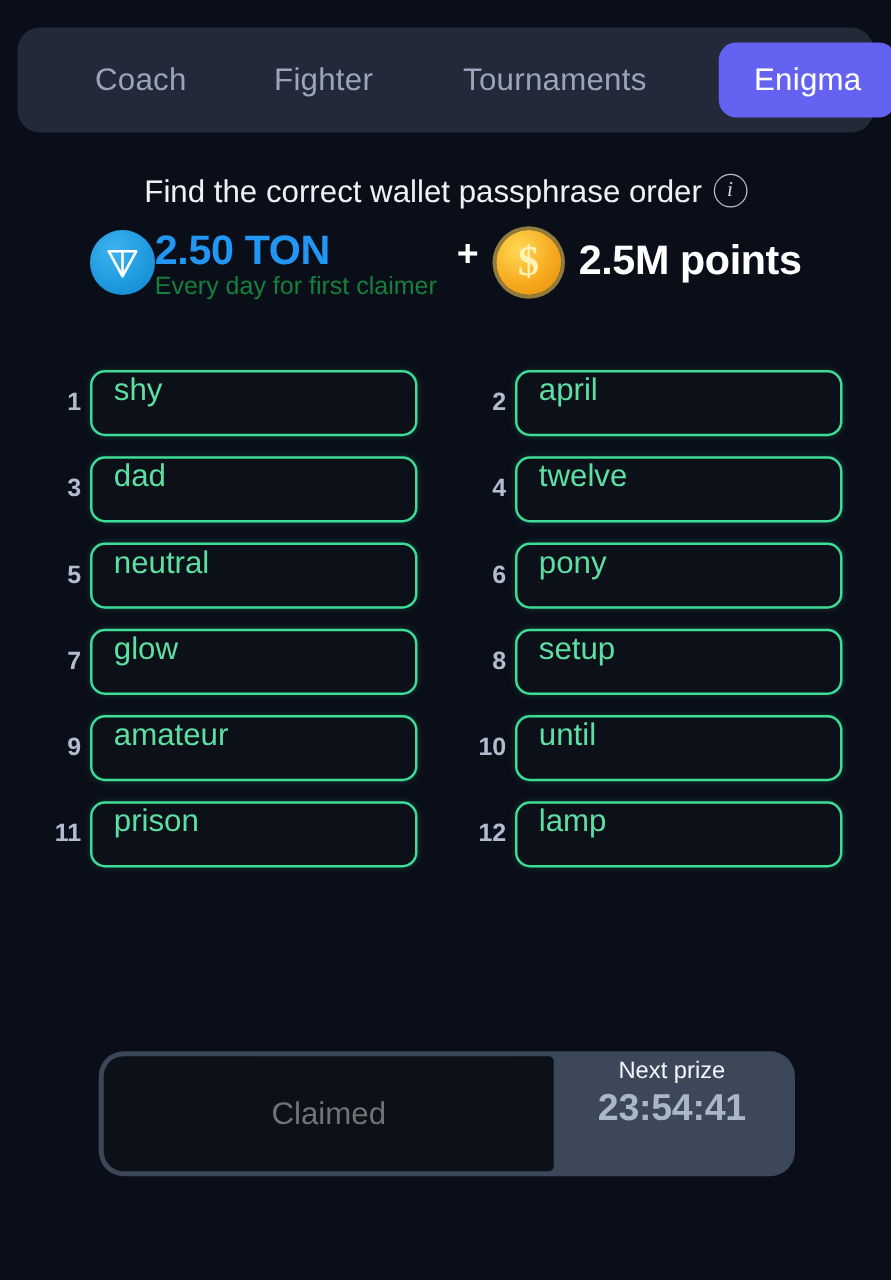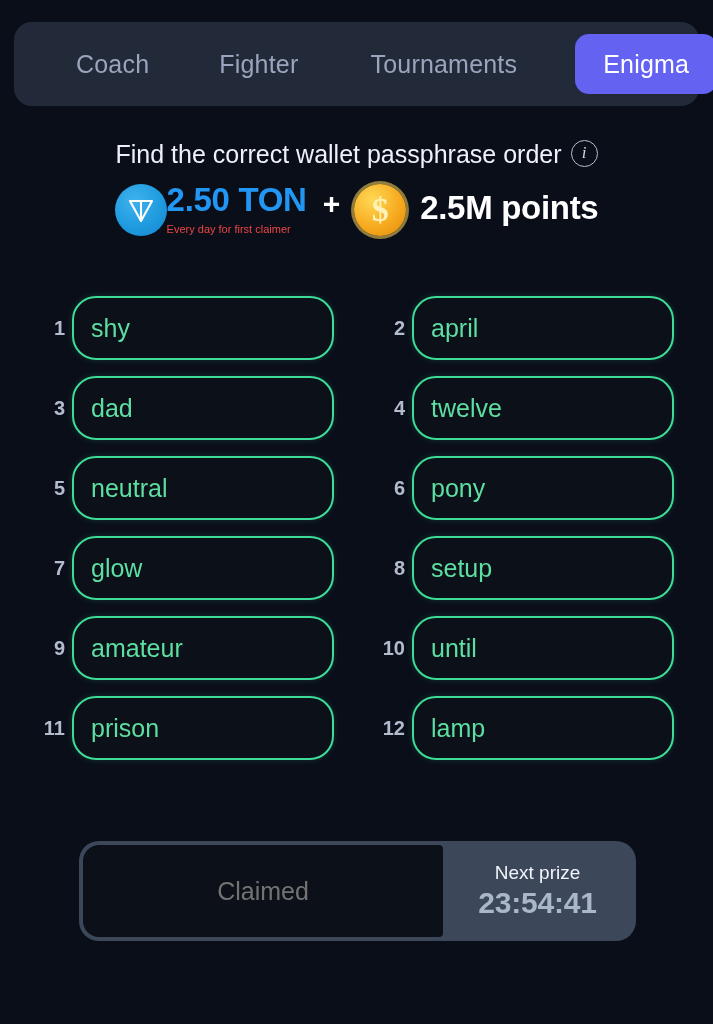--- a/index.html
+++ b/index.html
@@ -126,22 +126,22 @@
   }
   .ton-amount {
     color: #2196f3;
     font-size: 33px;
     font-weight: bold;
     line-height: 36px;
     letter-spacing: -0.3px;
     white-space: nowrap;
   }
   .ton-sub {
-    color: #ef4444;
-    font-size: 11px;
+    color: #15803d;
+    font-size: 20px;
     line-height: 20px;
     margin-top: 1px;
     white-space: nowrap;
   }
   .plus {
     color: #ffffff;
     font-size: 30px;
     font-weight: bold;
     line-height: 44px;
     margin: 0 14px 0 16px;
@@ -201,26 +201,26 @@
     flex: 0 0 auto;
     text-align: right;
     padding-right: 7px;
     color: #b3bccf;
     font-size: 20px;
     font-weight: bold;
     box-sizing: border-box;
   }
   .cell-box {
     flex: 1 1 auto;
-    height: 64px;
+    height: 53px;
     border: 2px solid #3ddc97;
-    border-radius: 24px;
+    border-radius: 12px;
     background: #0b1019;
     display: flex;
-    align-items: center;
+    align-items: flex-start;
     padding-left: 17px;
     box-sizing: border-box;
     cursor: pointer;
     box-shadow: 0 0 6px rgba(61, 220, 151, 0.18);
   }
   .cell-word {
     color: #5ddfa2;
     font-size: 25px;
     line-height: 28px;
   }
@@ -249,21 +249,20 @@
     justify-content: center;
     color: #737373;
     font-size: 25px;
     cursor: pointer;
   }
   .next-prize {
     flex: 1 1 auto;
     display: flex;
     flex-direction: column;
     align-items: center;
-    justify-content: center;
   }
   .next-prize-label {
     color: #f1f4fa;
     font-size: 19px;
     line-height: 24px;
   }
   .next-prize-time {
     color: #aab6c9;
     font-size: 30px;
     font-weight: bold;

